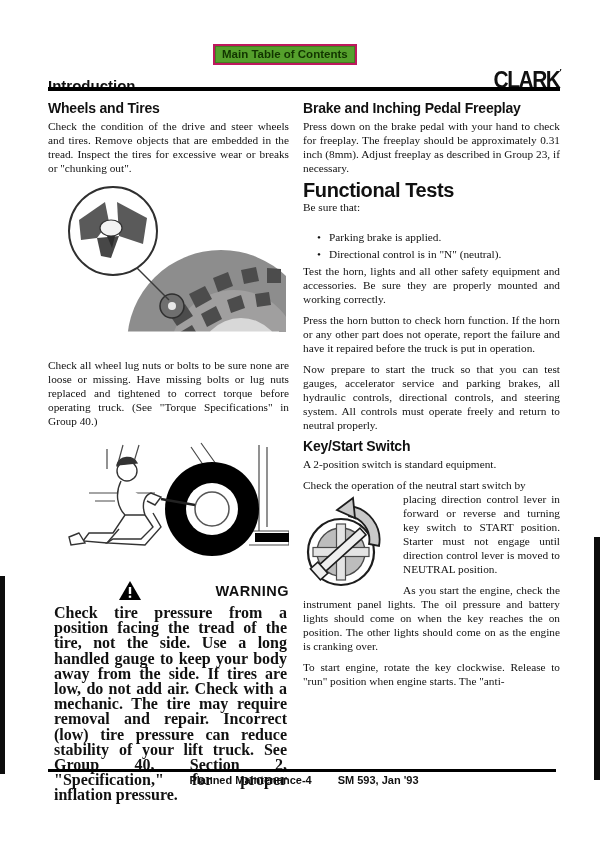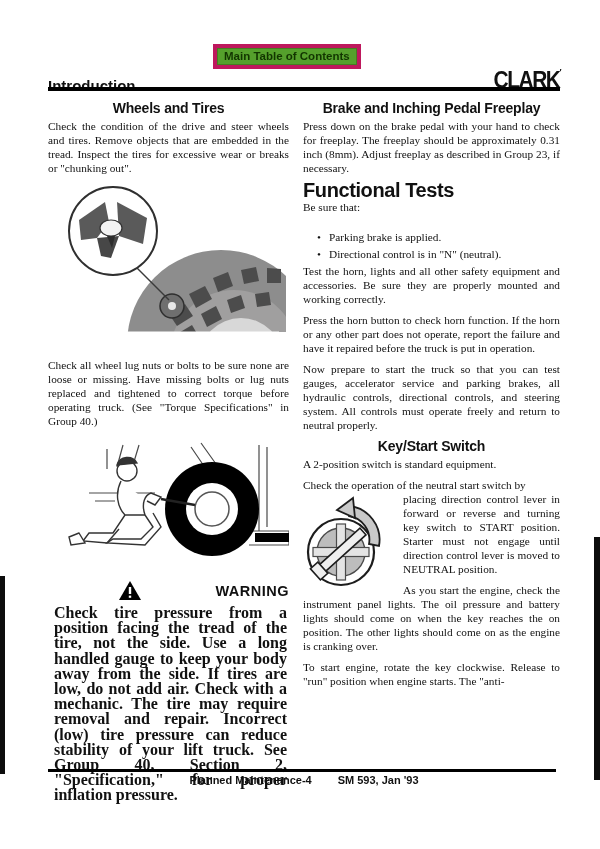--- a/index.html
+++ b/index.html
@@ -4,21 +4,21 @@
 <style>
   html,body{margin:0;padding:0;background:#e8e8e8;}
   .page{
     position:relative; width:600px; height:849px; margin:0 auto;
     background:#ffffff; overflow:hidden;
     font-family:"Liberation Serif", serif; color:#111;
   }
   
   .toc-btn{
     position:absolute; left:213px; top:44px;
-    background:#55a02c; border:4px solid #be185d;
+    background:#55a02c; border:2px solid #be185d;
     box-shadow:inset 0 0 0 1px #467c22;
     font-family:"Liberation Sans", sans-serif; font-weight:bold;
     font-size:11.5px; color:#123500; padding:2px 7px 3px 7px;
     text-decoration:none; display:inline-block; cursor:pointer;
   }
   
   .header{
     position:absolute; left:48px; right:40px; top:66px; height:28px;
     display:flex; justify-content:space-between; align-items:flex-end;
   }
@@ -35,21 +35,21 @@
   
   .content{
     position:absolute; left:48px; top:98px; width:512px;
     display:flex; gap:14px;
   }
   .col{font-size:11.3px; line-height:14px; text-align:justify;}
   .col.left{width:241px;}
   .col.right{width:257px;}
   h2{
     font-family:"Liberation Sans", sans-serif; font-size:14px; margin:3px 0 4px 0;
-    text-align:center; letter-spacing:-.2px;
+    text-align:left; letter-spacing:-.2px;
   }
   h1{
     font-family:"Liberation Sans", sans-serif; font-size:20px; margin:8px 0 3px 0;
     text-align:left; letter-spacing:-.4px;
   }
   p{margin:0 0 7px 0; text-indent:0;}
   .bullet-row{display:flex; margin:1px 0 3px 14px; text-align:left;}
   .bullet-row .dot{width:12px; flex:0 0 12px;}
   .fig{margin:4px 0 8px 0; text-align:center;}
   

